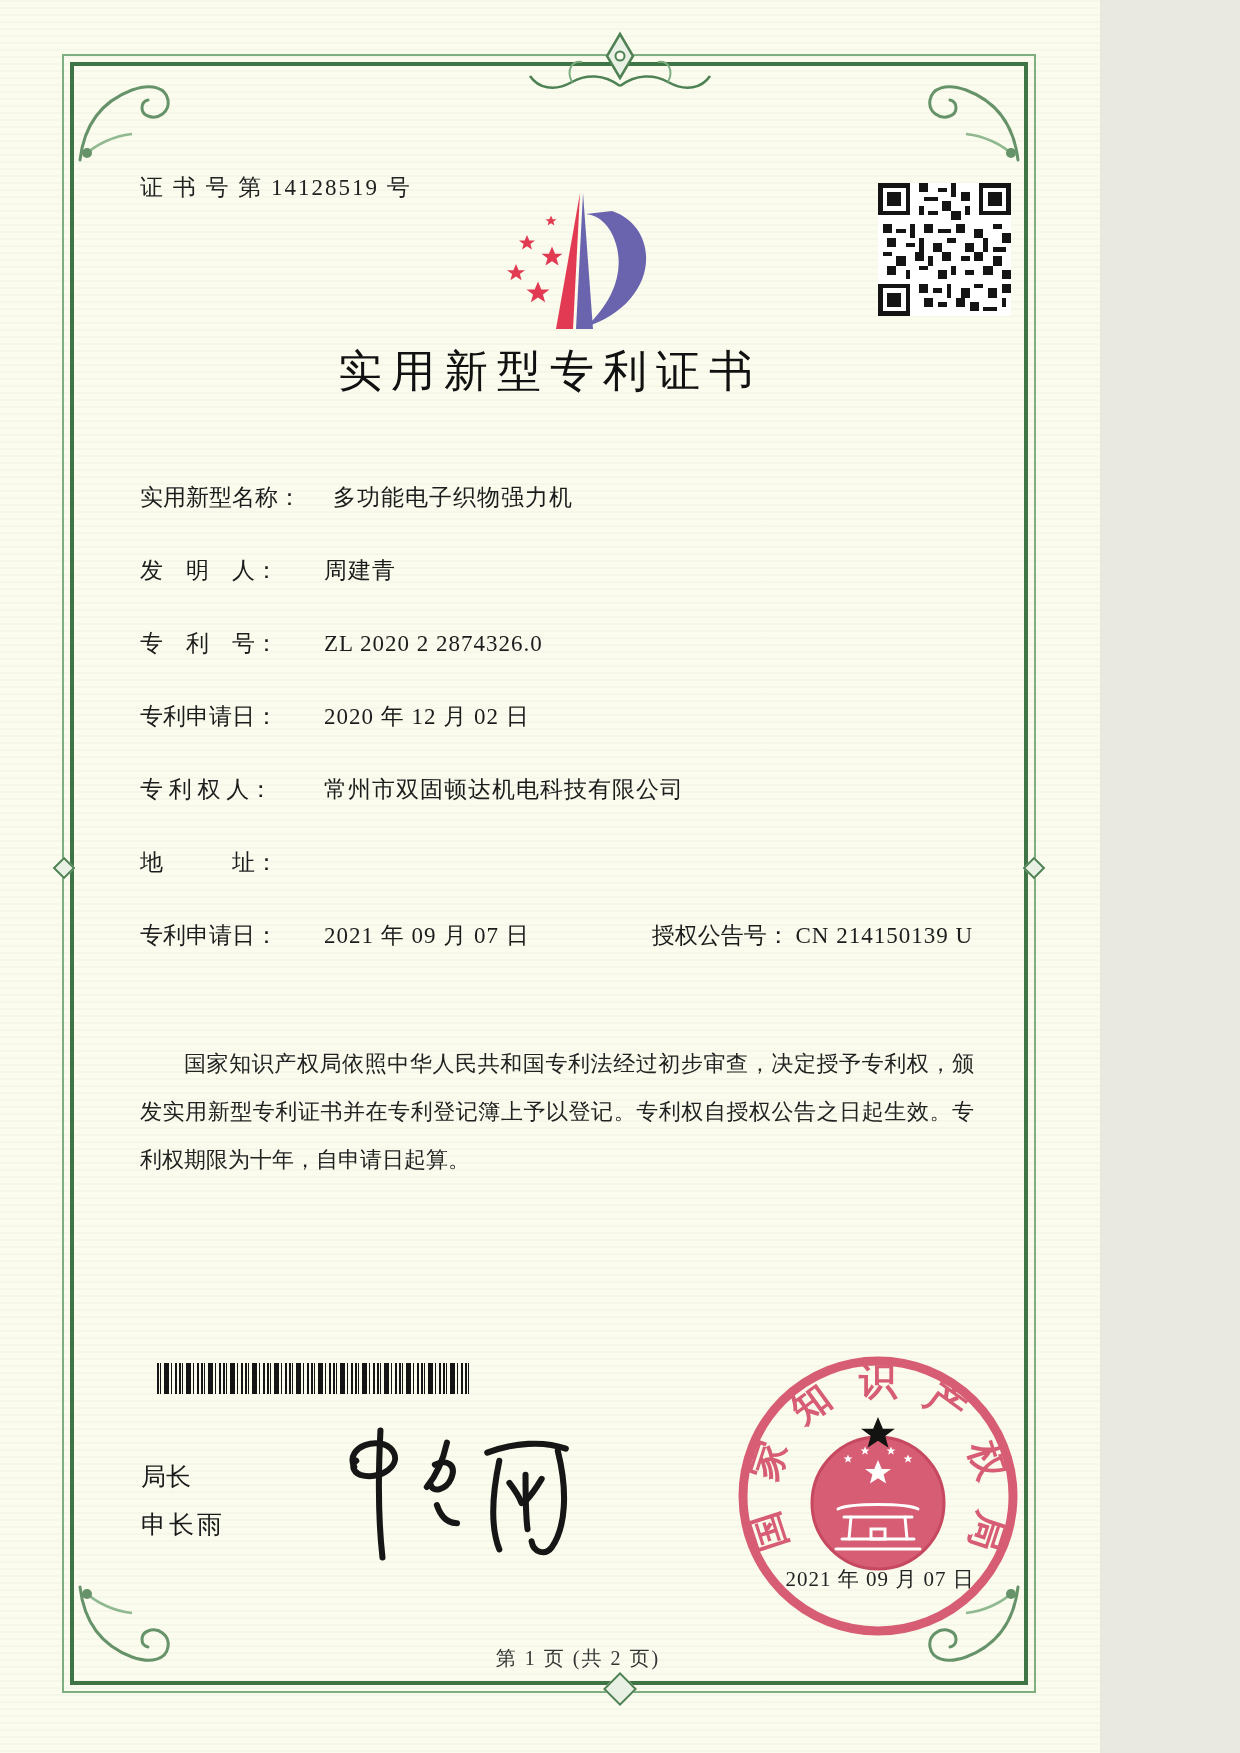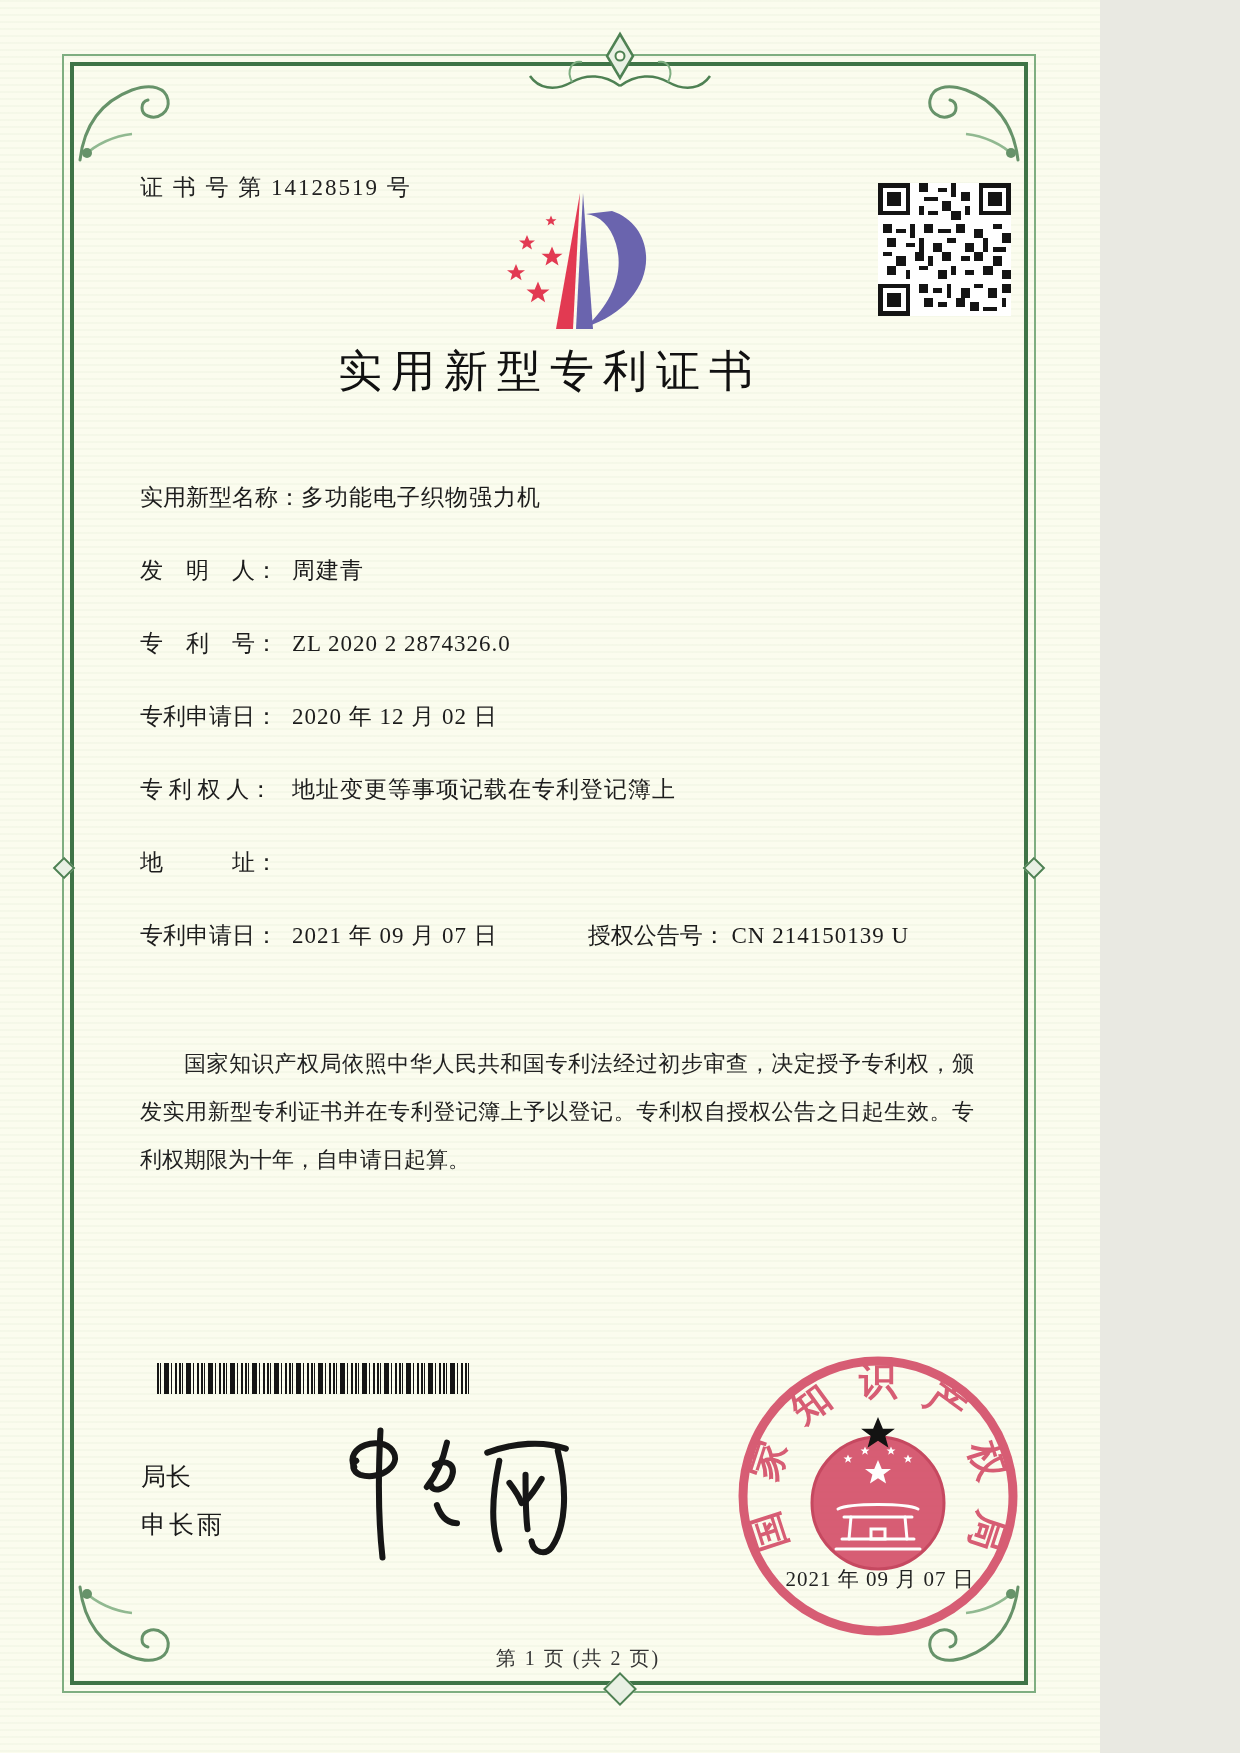--- a/index.html
+++ b/index.html
@@ -32,21 +32,21 @@
     background:#e9f1e4; border:2px solid #4e8153; transform:rotate(45deg); }
   .ornament-side.left { left:56px; } .ornament-side.right { right:58px; }
   
   .cert-no { position:absolute; top:172px; left:140px; font-size:23px; letter-spacing:2px; color:#222; }
   .logo { position:absolute; top:183px; left:452px; width:218px; height:152px; }
   .qr { position:absolute; top:183px; left:878px; width:133px; height:133px; }
   .title { position:absolute; top:342px; left:0; width:100%; text-align:center;
     font-size:44px; font-weight:400; letter-spacing:9px; color:#111; }
   
   .fields { position:absolute; top:482px; left:140px; right:120px; font-size:23px; color:#1c1c1c; }
-  .field-row { display:flex; align-items:baseline; height:73px; white-space:nowrap; }
+  .field-row { display:flex; align-items:baseline; height:73px; white-space:nowrap;gap:32px; }
   .field-label { display:inline-block; min-width:152px; }
   .field-value { letter-spacing:1px; }
   .grant-pair { margin-left:90px; }
   
   .body-text { position:absolute; top:1040px; left:140px; right:126px;
     font-size:22px; line-height:48px; text-align:justify; color:#222; }
   .body-text p { text-indent:2em; }
   
   .barcode { position:absolute; top:1363px; left:157px; width:313px; height:31px;
     background:repeating-linear-gradient(90deg,
@@ -204,21 +204,21 @@
     <div class="field-row">
       <span class="field-label">专　利　号：</span>
       <span class="field-value">ZL 2020 2 2874326.0</span>
     </div>
     <div class="field-row">
       <span class="field-label">专利申请日：</span>
       <span class="field-value">2020 年 12 月 02 日</span>
     </div>
     <div class="field-row">
       <span class="field-label">专 利 权 人：</span>
-      <span class="field-value">地址变更等事项记载在专利登记簿上</span>
+      <span class="field-value">常州市双固顿达机电科技有限公司</span>
     </div>
     <div class="field-row">
       <span class="field-label">地　　　址：</span>
     </div>
     <div class="field-row">
       <span class="field-label">专利申请日：</span>
       <span class="field-value">2021 年 09 月 07 日</span>
       <span class="grant-pair">
         <span class="field-label" style="min-width:0">授权公告号：</span>
         <span class="field-value">CN 214150139 U</span>

